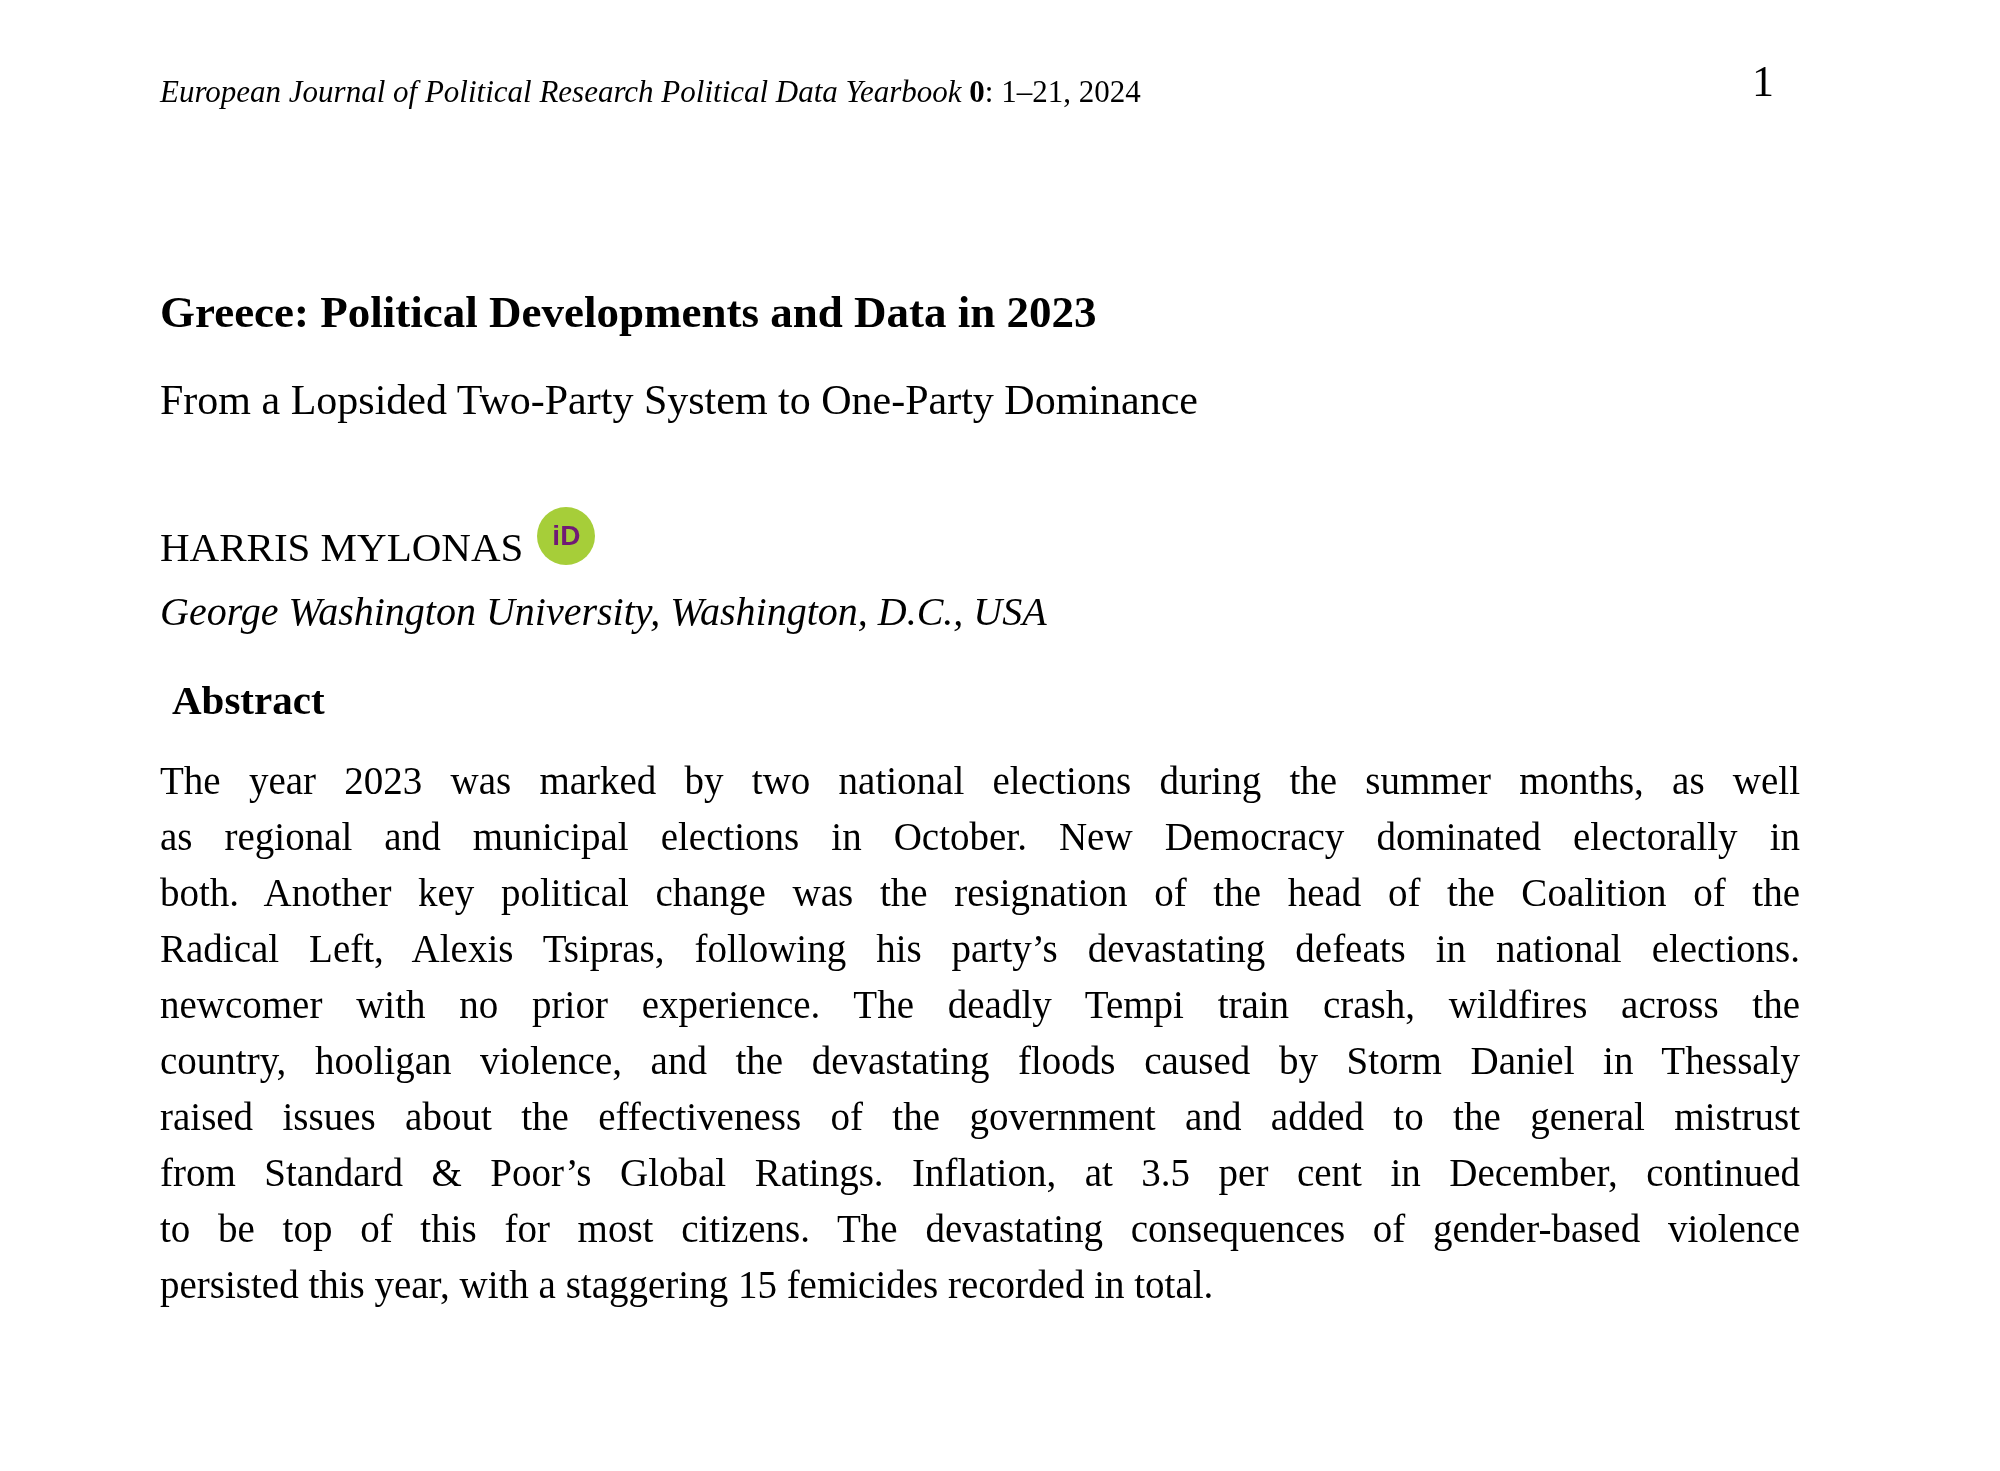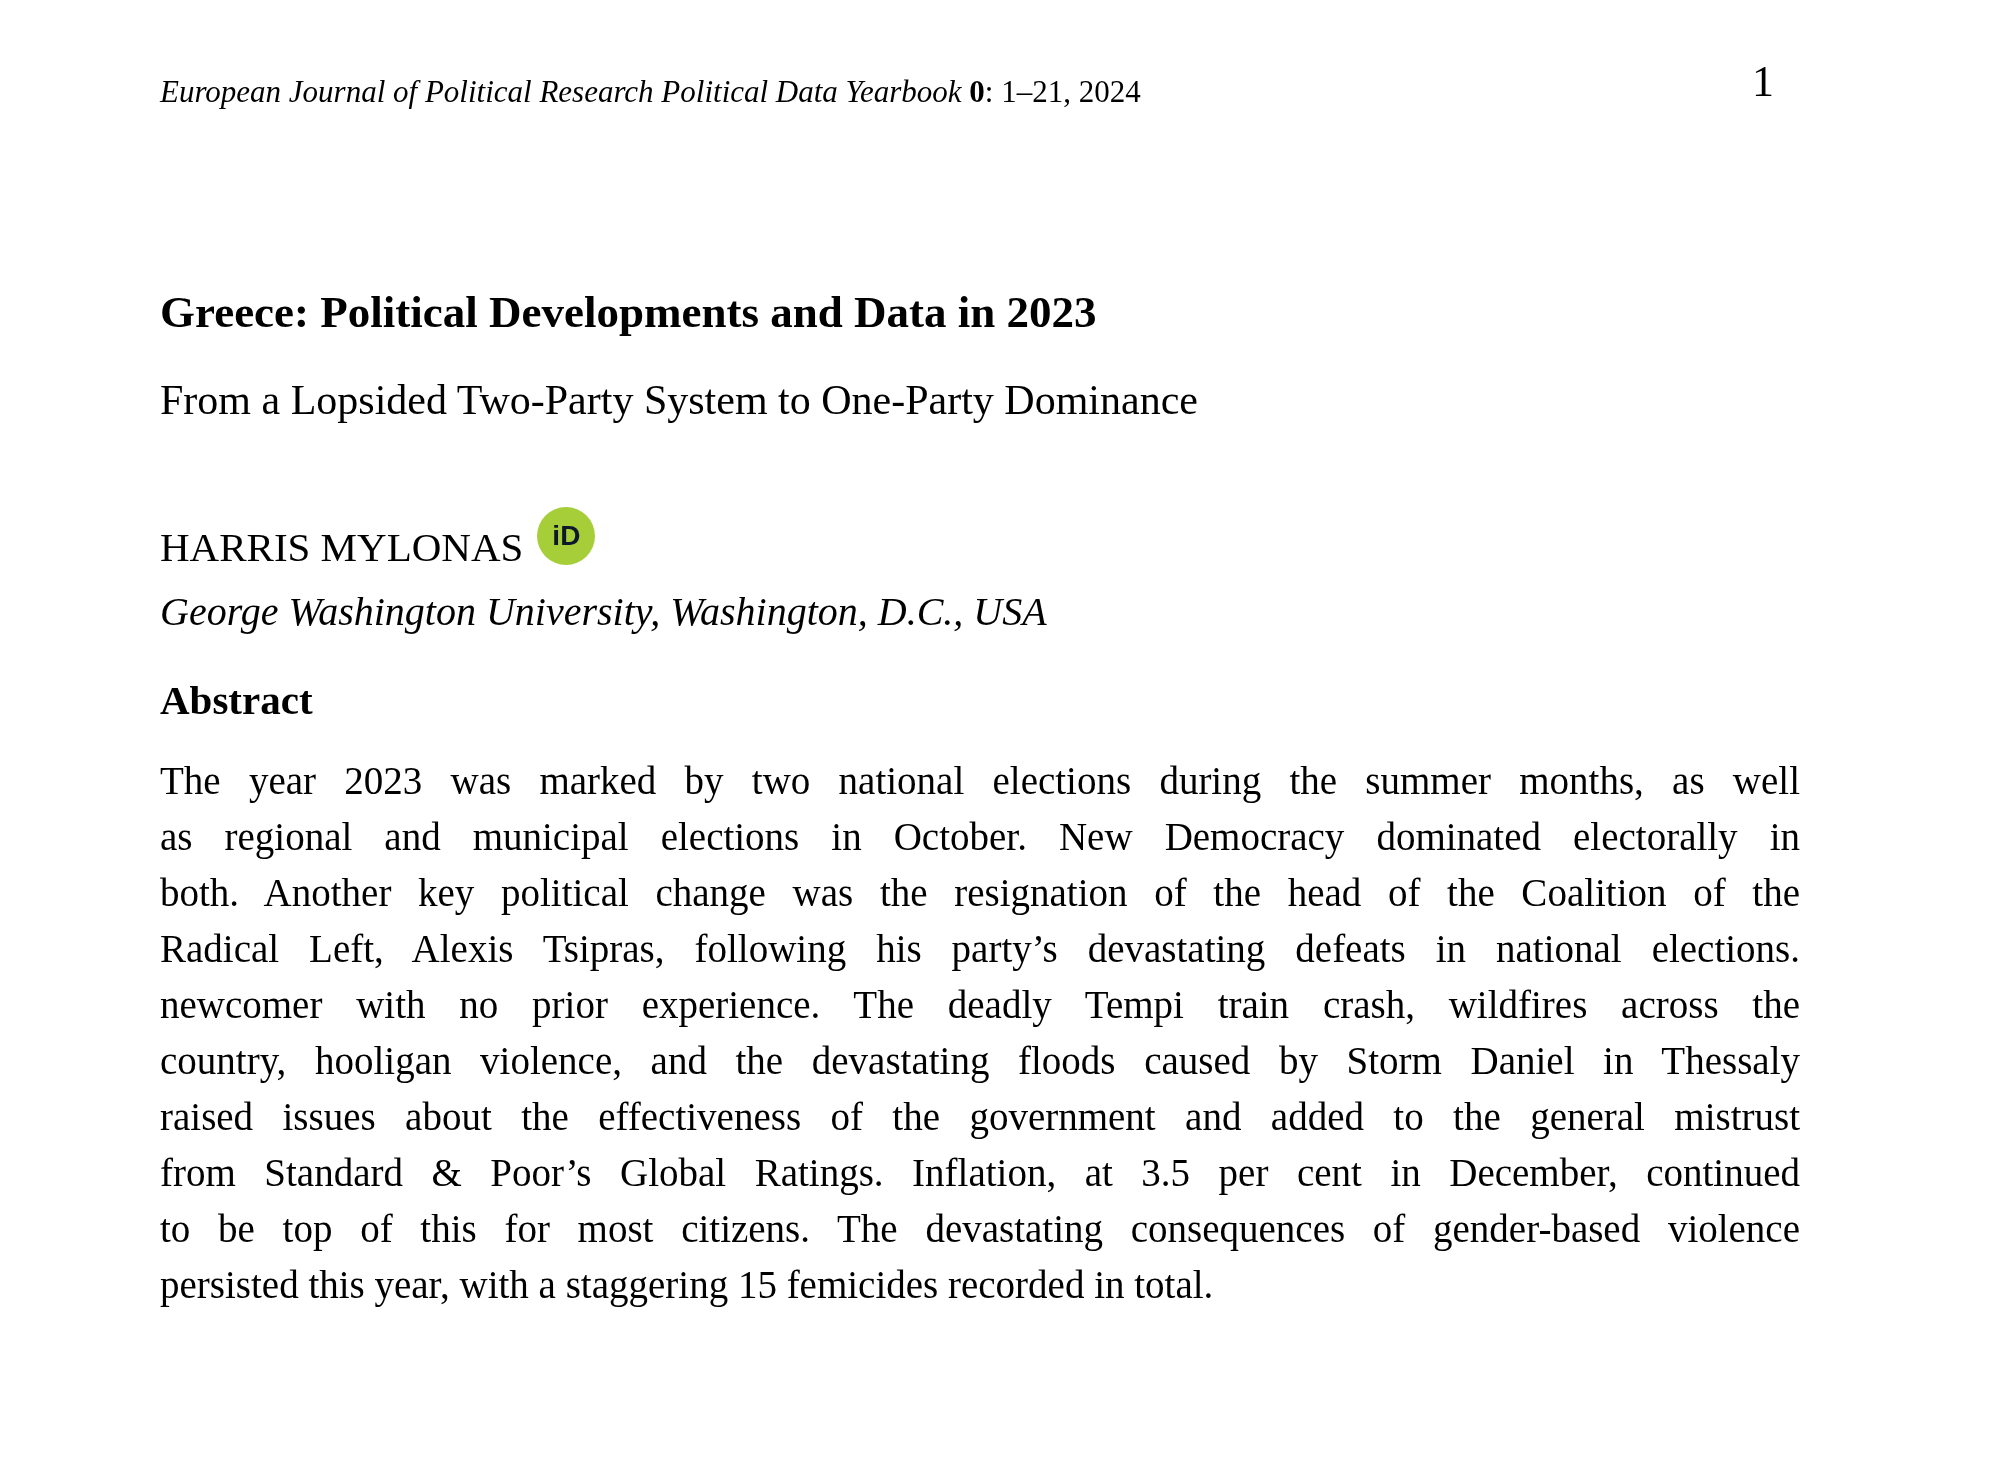--- a/index.html
+++ b/index.html
@@ -61,34 +61,34 @@
     height: 58px;
     border-radius: 50%;
     margin-left: 14px;
     margin-top: -24px;
     display: flex;
     align-items: center;
     justify-content: center;
     font-family: "Liberation Sans", sans-serif;
     font-weight: bold;
     font-size: 28px;
-    color: #0f172a;
+    color: #701a75;
     cursor: pointer;
   }
   .affiliation {
     position: absolute;
     left: 160px;
     top: 588px;
     font-size: 40px;
     font-style: italic;
     white-space: nowrap;
   }
   .abstract-heading {
     position: absolute;
-    left: 160px;
+    left: 172px;
     top: 676px;
     font-size: 41px;
     font-weight: bold;
   }
   .abstract-body {
     position: absolute;
     left: 160px;
     top: 753px;
     width: 1640px;
     font-size: 39px;

